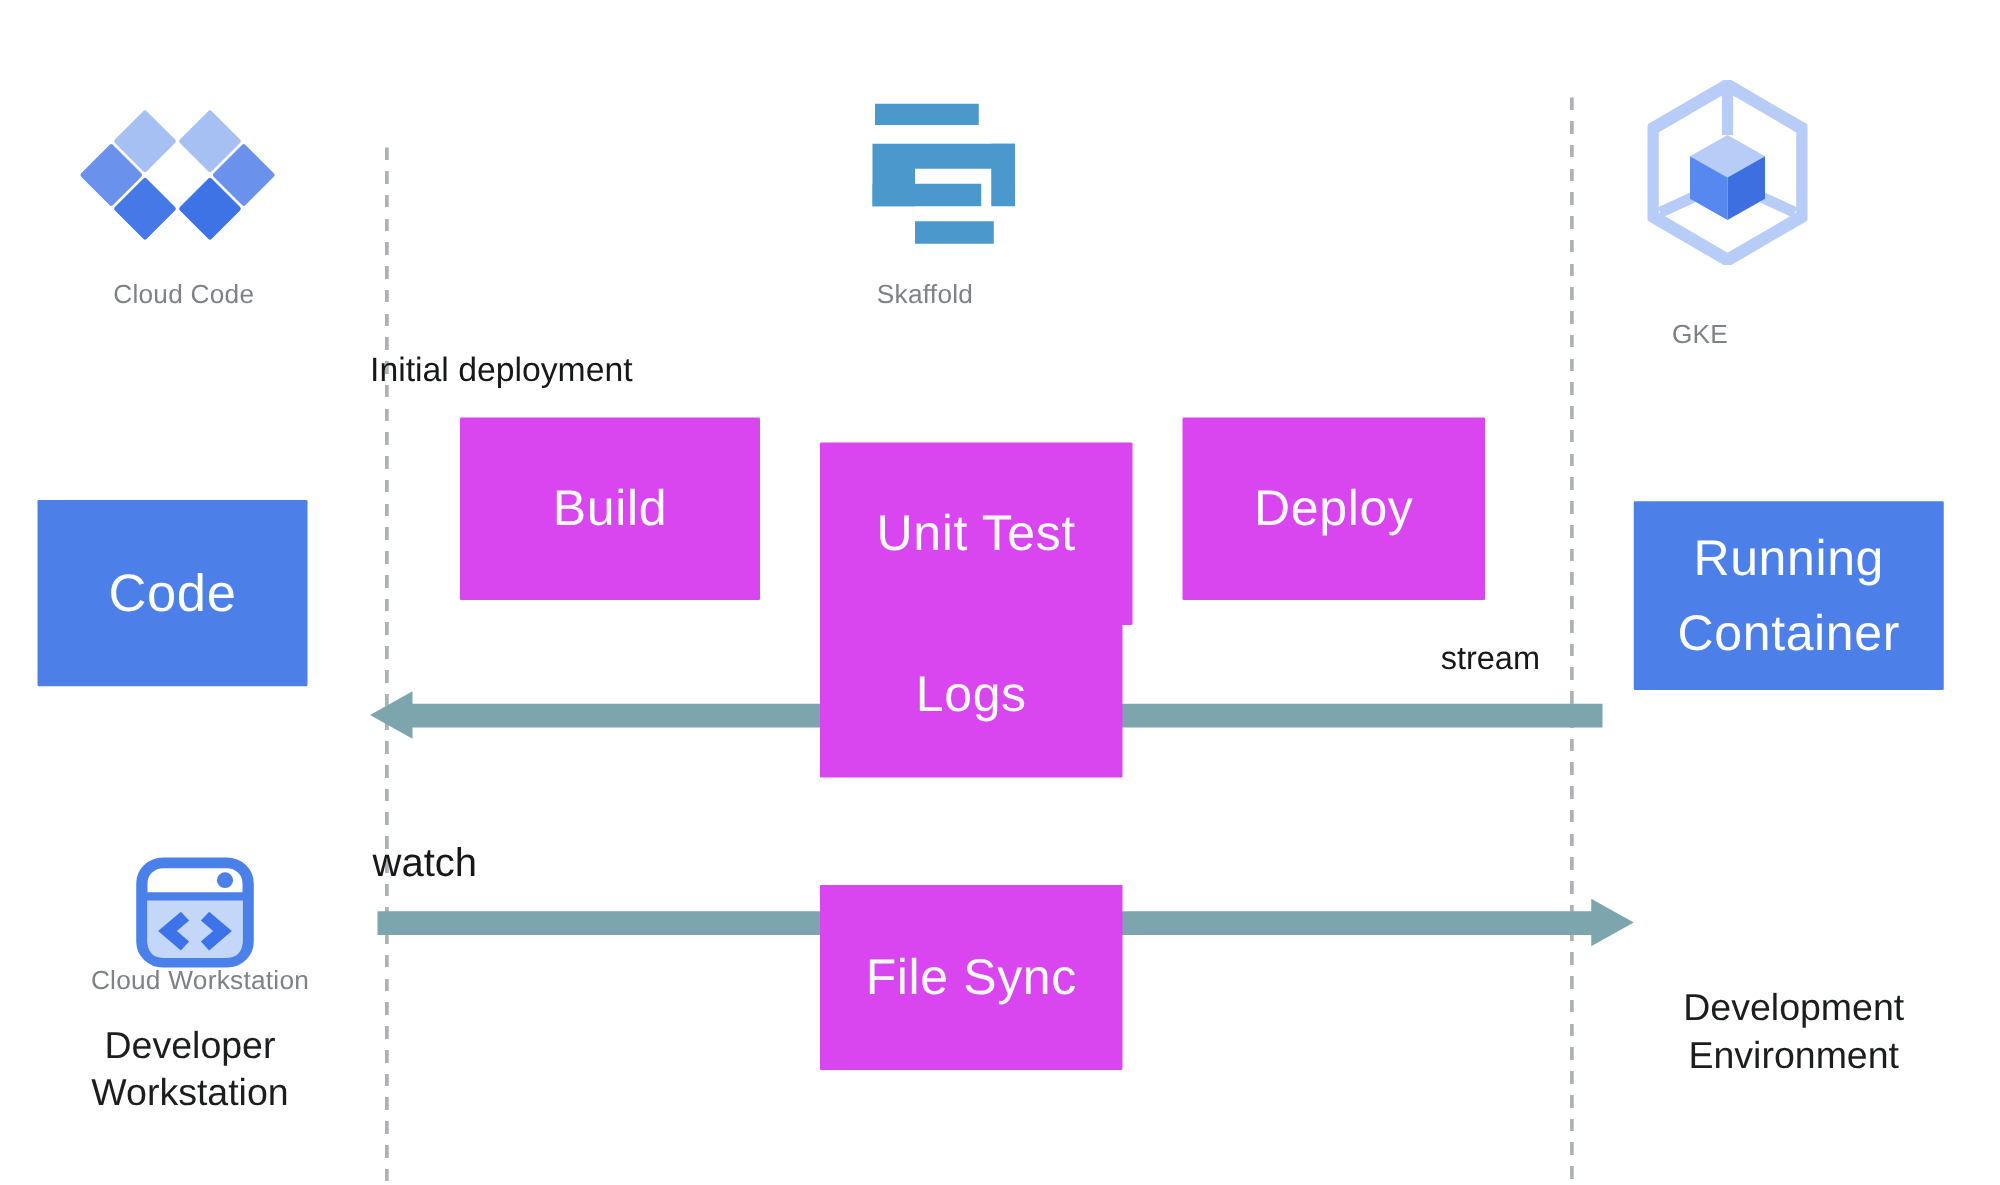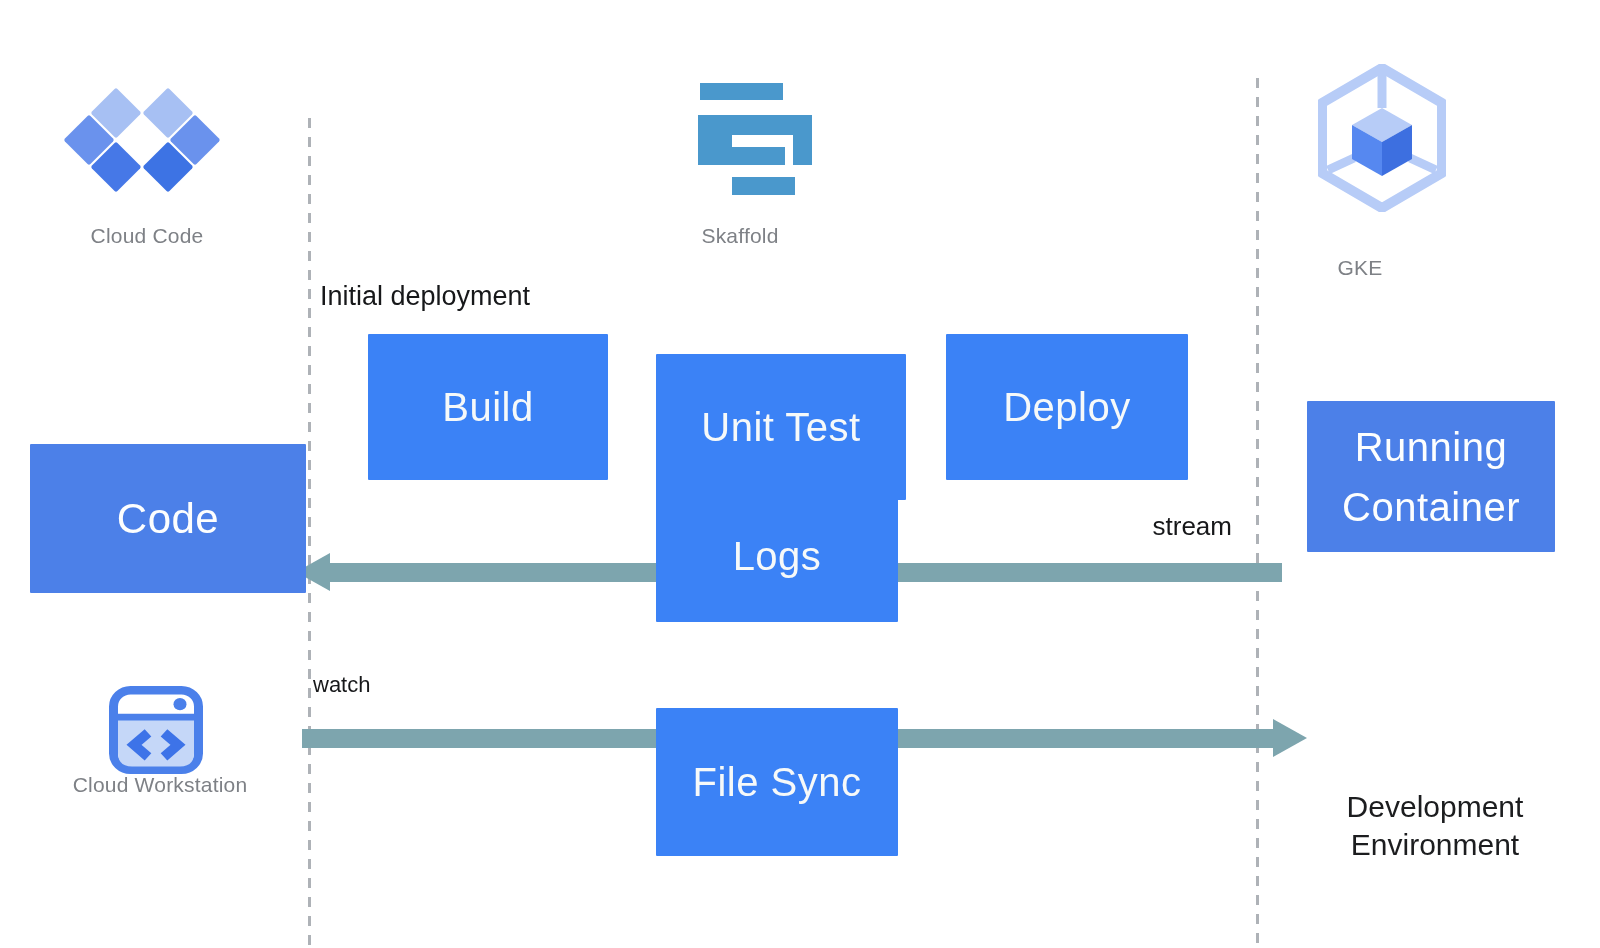--- a/index.html
+++ b/index.html
@@ -39,43 +39,43 @@
   .sk-bottom{left:34px;top:94px;width:63px;height:18px;}
   
   .gke-icon{position:absolute;left:1318px;top:64px;width:128px;height:148px;}
   .cw-icon{position:absolute;left:108px;top:684px;width:96px;height:92px;}
 
   
   .box{
     position:absolute;display:flex;align-items:center;justify-content:center;
     color:#f6f9f9;font-size:40px;letter-spacing:.5px;border-radius:1px;z-index:2;text-align:center;
   }
-  .teal{background:#3b82f6;}
+  .teal{background:#d946ef;}
   .blue{background:#4c80e8;color:#fdfefe;}
-  .box-code{left:30px;top:400px;width:276px;height:149px;font-size:42px;margin-top:44px;}
+  .box-code{left:30px;top:400px;width:216px;height:149px;font-size:42px;}
   .box-build{left:368px;top:334px;width:240px;height:146px;}
   .box-unit-test{left:656px;top:354px;width:250px;height:146px;}
   .box-deploy{left:946px;top:334px;width:242px;height:146px;}
   .box-logs{left:656px;top:490px;width:242px;height:132px;}
   .box-file-sync{left:656px;top:660px;width:242px;height:148px;margin-top:48px;}
   .box-running{left:1307px;top:401px;width:248px;height:151px;line-height:60px;}
 
   
   .arrow-body{position:absolute;height:19px;background:#7da5ae;z-index:1;}
   .arrow-head{position:absolute;width:0;height:0;z-index:1;}
   .stream-body{left:328px;top:563px;width:954px;}
   .stream-head{left:296px;top:553px;border-right:34px solid #7da5ae;border-top:19px solid transparent;border-bottom:19px solid transparent;}
   .sync-body{left:302px;top:729px;width:973px;}
   .sync-head{left:1273px;top:719px;border-left:34px solid #7da5ae;border-top:19.5px solid transparent;border-bottom:19.5px solid transparent;}
 
   
   .note{position:absolute;color:#17181a;z-index:3;}
-  .note-initial{left:296px;top:281px;font-size:27px;margin-left:24px;}
+  .note-initial{left:296px;top:281px;font-size:27px;}
   .note-stream{left:1040px;top:511px;width:192px;font-size:26px;text-align:right;}
-  .note-watch{left:313px;top:672px;font-size:22px;}
+  .note-watch{left:298px;top:672px;font-size:32px;}
   .footer-text{position:absolute;color:#1c1d1f;font-size:30px;line-height:38px;text-align:center;z-index:3;}
   .dev-workstation{left:22px;top:818px;width:260px;}
   .dev-environment{left:1280px;top:788px;width:310px;}
 
   .label-cloud-code{left:47px;top:224px;width:200px;}
   .label-skaffold{left:640px;top:224px;width:200px;}
   .label-gke{left:1260px;top:230px;width:200px;margin-top:26px;}
   .label-cloud-workstation{left:20px;top:773px;width:280px;}
 </style>
 </head>
@@ -150,16 +150,17 @@
 
   <svg class="cw-icon" viewBox="0 0 96 96" preserveAspectRatio="none">
     <rect x="5.5" y="6.5" width="85" height="83" rx="17" fill="#ffffff" stroke="#4b80ea" stroke-width="9"></rect>
     <path d="M10 36 h76 v36 q0 14 -14 14 h-48 q-14 0 -14 -14 z" fill="#c5d7f8"></path>
     <line x1="8" y1="34.5" x2="88" y2="34.5" stroke="#4b80ea" stroke-width="7"></line>
     <circle cx="72" cy="21" r="6.5" fill="#4b80ea"></circle>
     <polyline points="40,51 26,63.5 40,76" fill="none" stroke="#3d73e8" stroke-width="10" stroke-linejoin="miter"></polyline>
     <polyline points="56,51 70,63.5 56,76" fill="none" stroke="#3d73e8" stroke-width="10" stroke-linejoin="miter"></polyline>
   </svg>
   <div class="icon-label label-cloud-workstation">Cloud Workstation</div>
+  <div class="footer-text dev-workstation">Developer Workstation</div>
 
   <div class="footer-text dev-environment">Development Environment</div>
 
 </div>
 
 </body></html>

